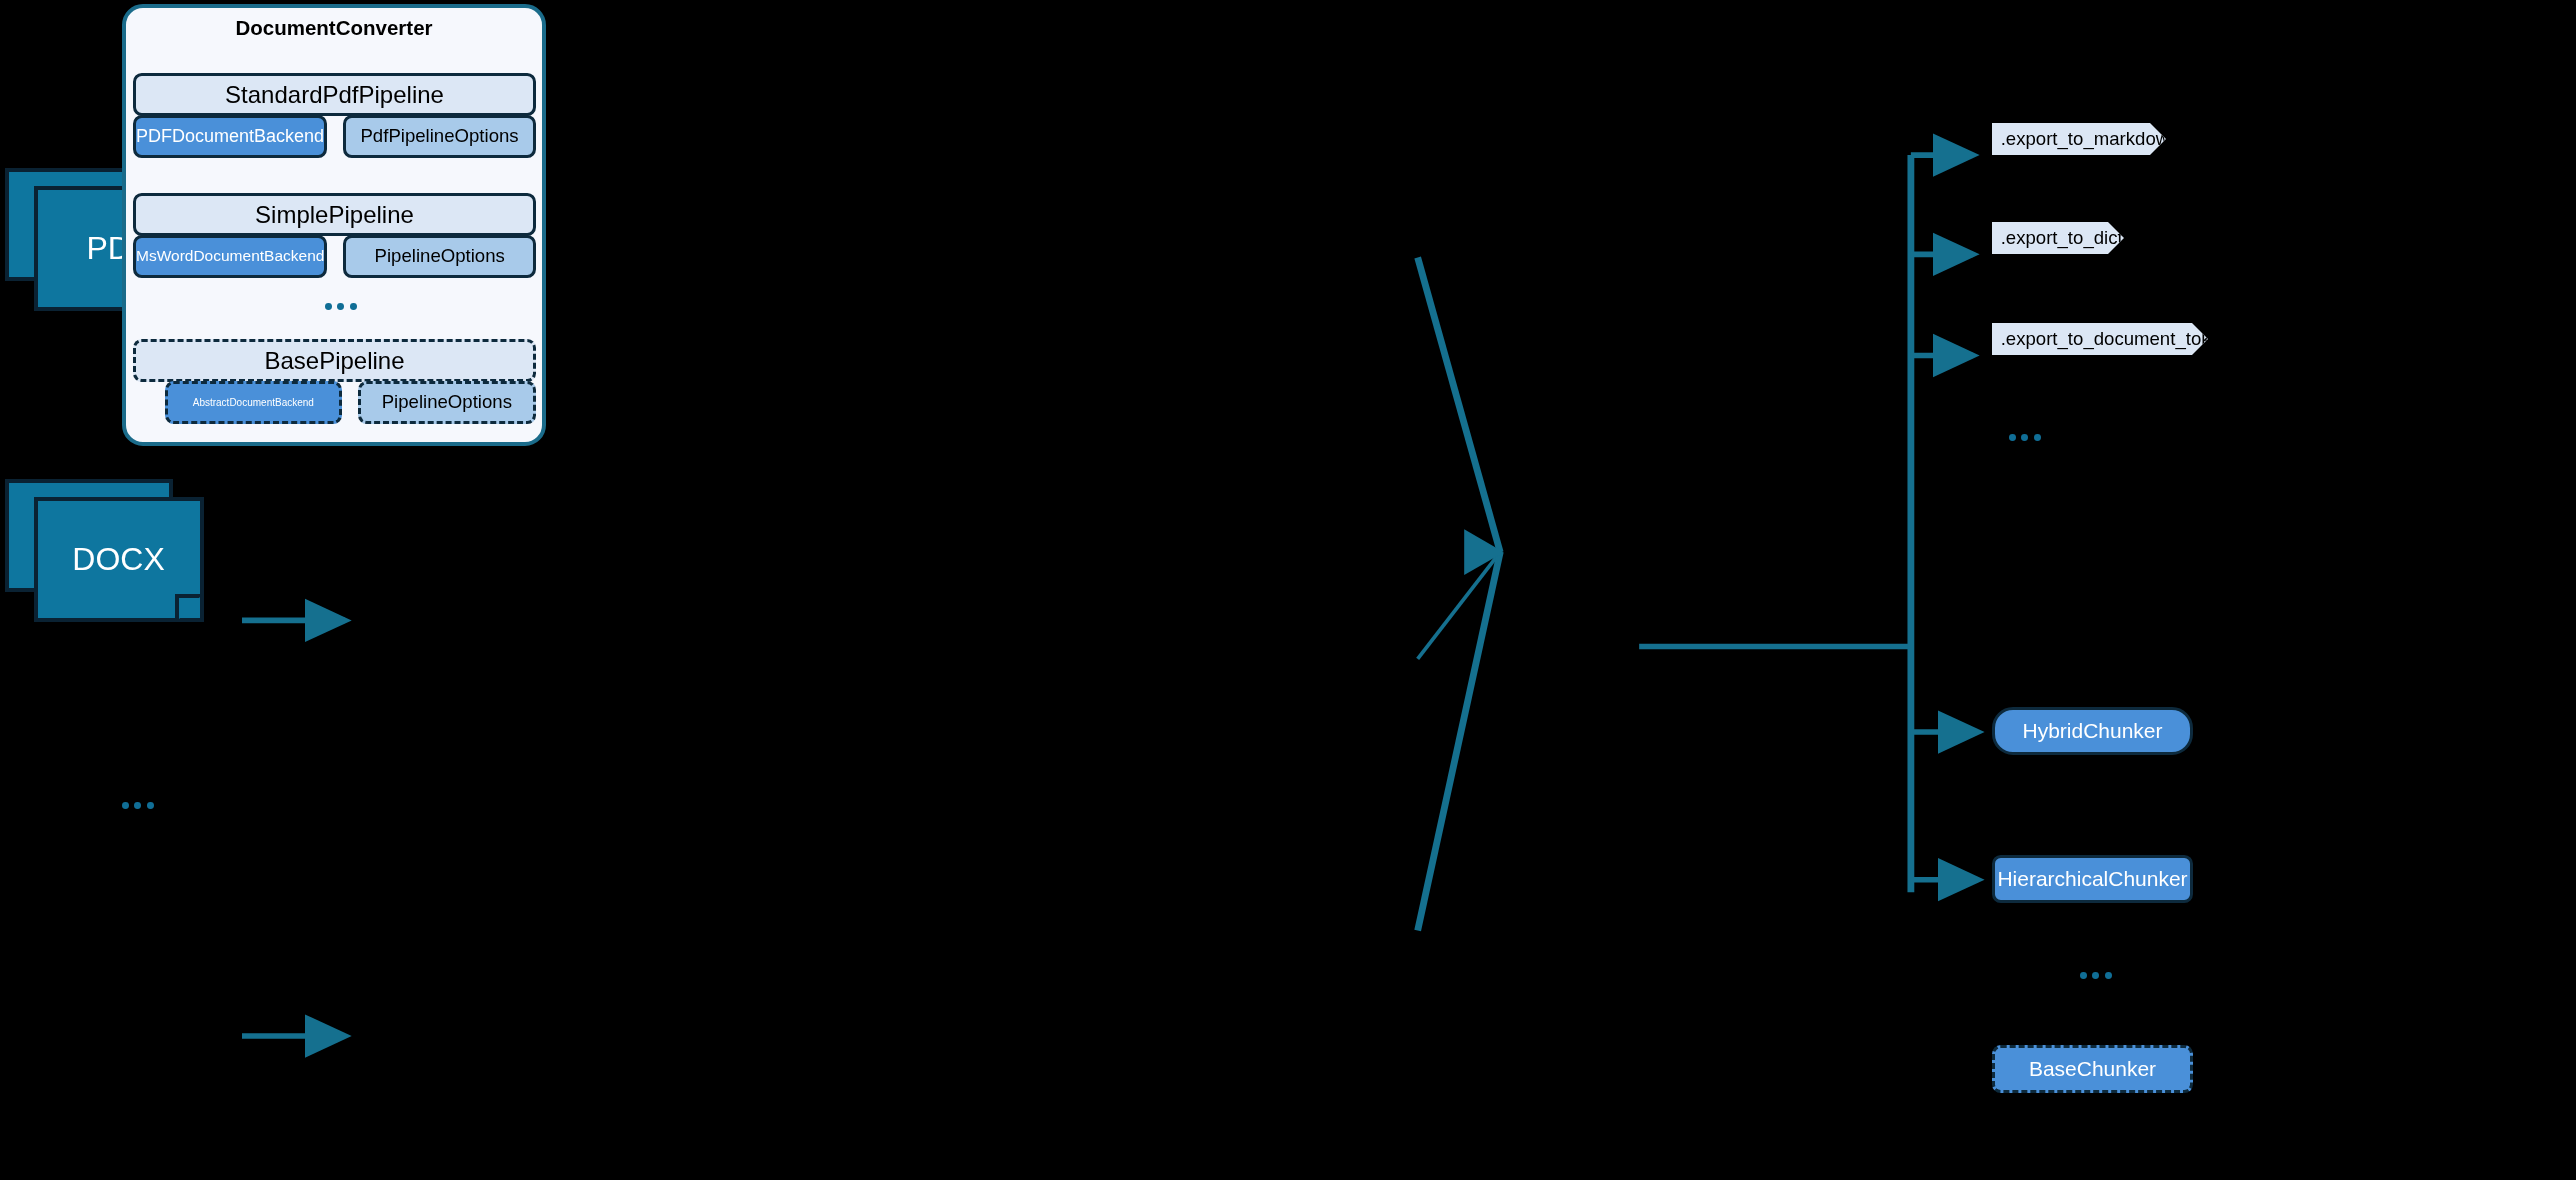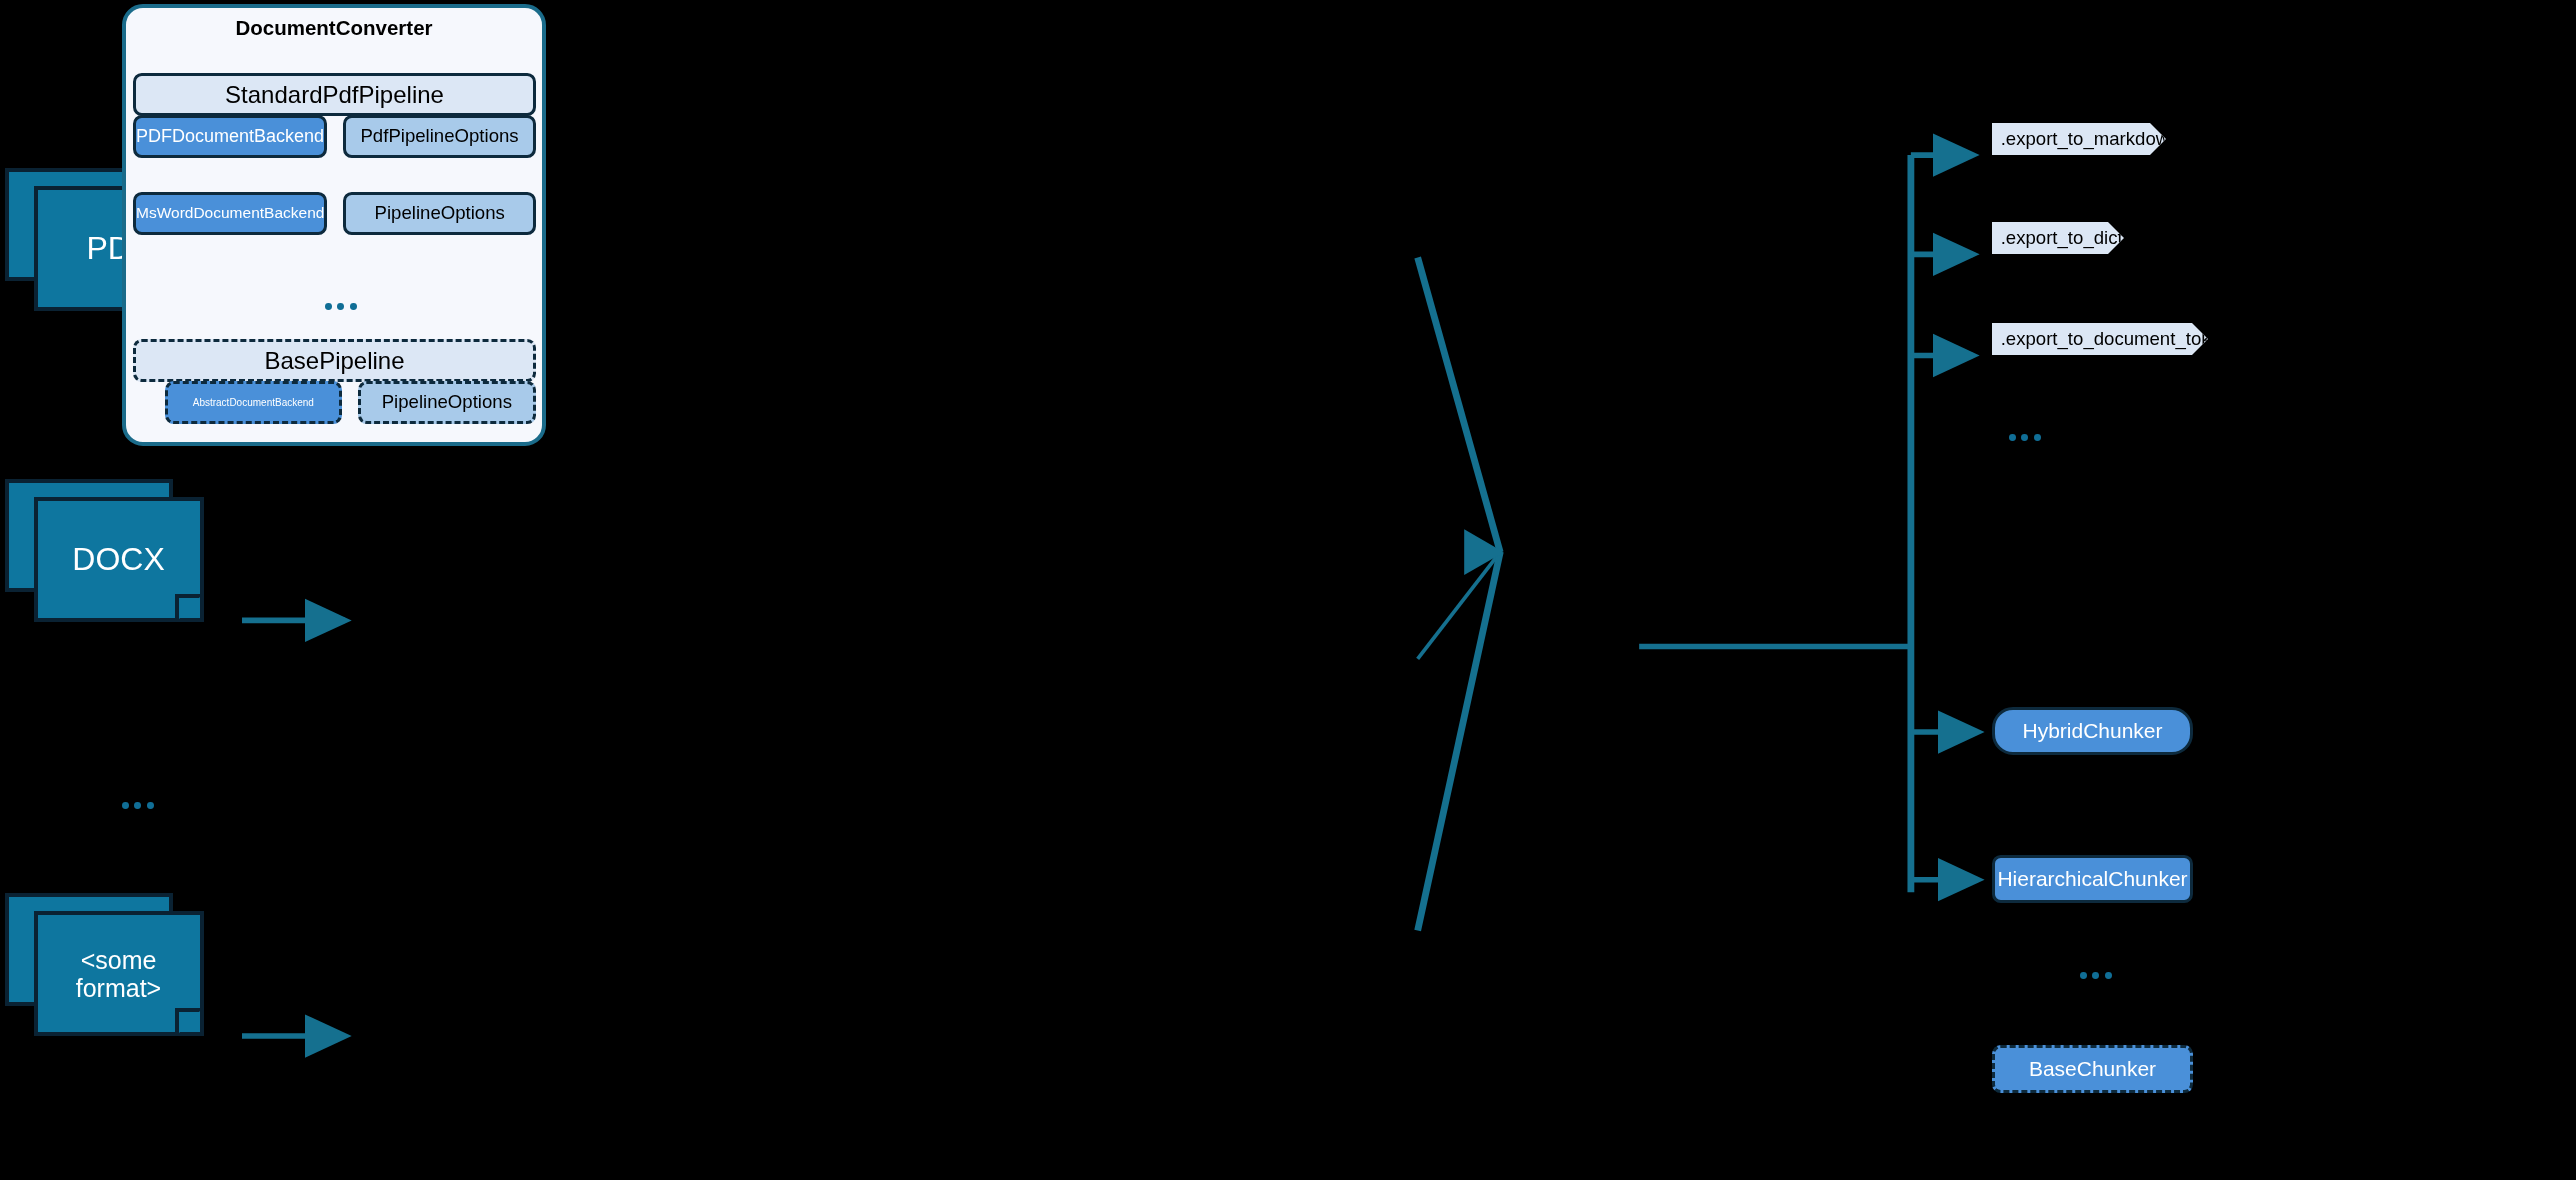--- a/index.html
+++ b/index.html
@@ -116,44 +116,36 @@
     <div class="fold" style="left:170px;top:115px;"></div>
     <div class="fold2" style="left:174px;top:119px;"></div>
   </div>
 
   <div class="ellip" style="left:122px;top:802px;">
     <i></i>
       <i></i>
       <i></i>
   </div>
 
-  <div class="docicon" style="left:5px;top:893px;width:237px;height:144px;">
-    <div class="back" style="left:0;top:0;width:168px;height:113px;"></div>
-    <div class="front" style="left:28.5px;top:18px;width:170px;height:125px;">
-      <span class="lbl" style="font-size:25px;">&lt;some
-format&gt;</span>
-    </div>
-    <div class="fold" style="left:170px;top:115px;"></div>
-    <div class="fold2" style="left:174px;top:119px;"></div>
-  </div>
 
   <div id="converter"></div>
 
   <div style="position:absolute;left:122px;top:16px;width:424px;text-align:center;
               font-size:20.5px;font-weight:bold;color:#000;">DocumentConverter</div>
 
   <div class="pgroup" style="top:73px;">
     <div class="phead">StandardPdfPipeline</div>
     <div class="prow">
       <div class="pbackend" style="font-size:18px;">PDFDocumentBackend</div>
       <div class="popts">PdfPipelineOptions</div>
     </div>
   </div>
 
   <div class="pgroup" style="top:193px;">
+    <div class="phead">SimplePipeline</div>
     <div class="prow">
       <div class="pbackend" style="font-size:15.5px;">MsWordDocumentBackend</div>
       <div class="popts">PipelineOptions</div>
     </div>
   </div>
 
   <div class="ellip" style="left:325px;top:303px;">
     <i></i>
       <i></i>
       <i></i>

